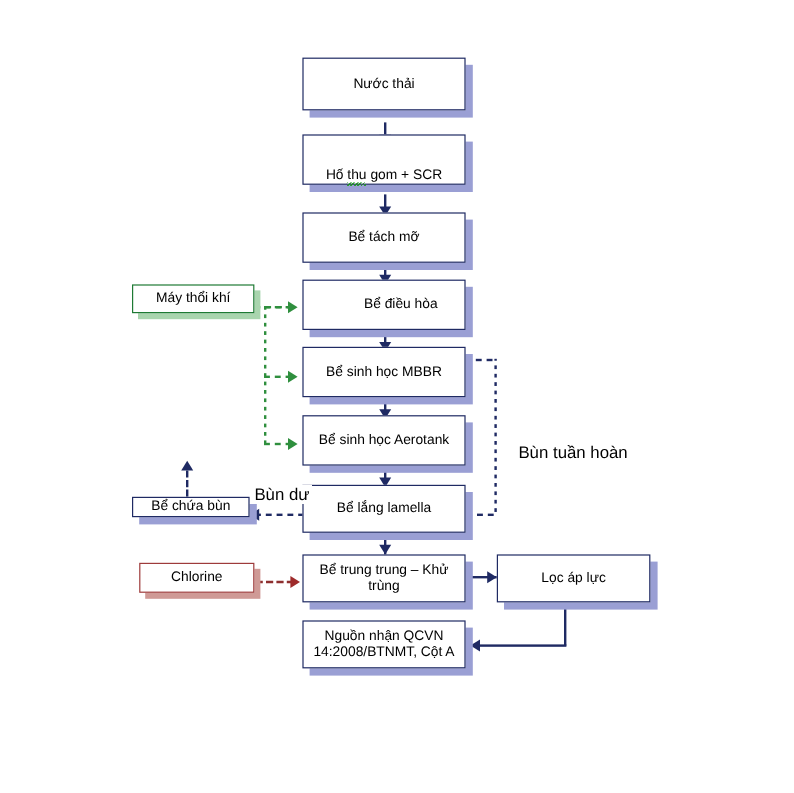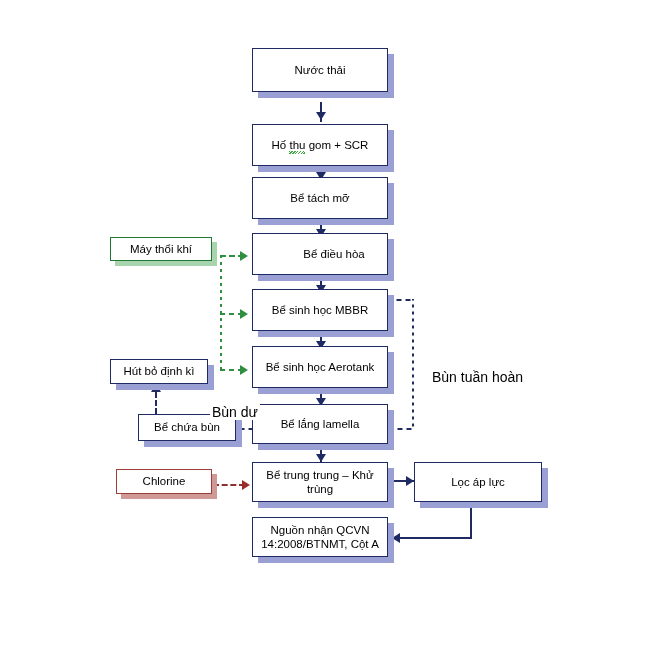--- a/index.html
+++ b/index.html
@@ -165,21 +165,21 @@
   <div class="arrow right red" style="left:242px;top:480px;"></div>
 
   <div class="edge-label" style="left:430px;top:369px;">Bùn tuần hoàn</div>
 
   <div class="edge-label" style="left:210px;top:404px;">Bùn dư</div>
 
   <div class="node main" style="left:252px;top:48px;width:136px;height:44px;">
     <span class="lbl">Nước thải</span>
   </div>
 
-  <div class="node main" style="left:252px;top:124px;width:136px;height:42px;">
+  <div class="node main" style="left:252px;top:112px;width:136px;height:42px;align-items:flex-end;">
     <span class="lbl"><span>Hố </span><span class="squiggle">thu</span><span> gom + SCR</span></span>
   </div>
 
   <div class="node main" style="left:252px;top:177px;width:136px;height:42px;">
     <span class="lbl">Bể tách mỡ</span>
   </div>
 
   <div class="node main" style="left:252px;top:233px;width:136px;height:42px;padding-left:28px;">
     <span class="lbl">Bể điều hòa</span>
   </div>
@@ -206,25 +206,22 @@
   </div>
 
   <div class="node main" style="left:414px;top:462px;width:128px;height:40px;">
     <span class="lbl">Lọc áp lực</span>
   </div>
 
   <div class="node green" style="left:110px;top:237px;width:102px;height:24px;">
     <span class="lbl">Máy thổi khí</span>
   </div>
 
-  <div class="node main" style="left:110px;top:359px;width:98px;height:25px;">
-    <span class="lbl">Hút bỏ định kì</span>
-  </div>
-
-  <div class="node main" style="left:110px;top:414px;width:98px;height:27px;margin-left:28px;">
+
+  <div class="node main" style="left:110px;top:414px;width:98px;height:17px;">
     <span class="lbl">Bể chứa bùn</span>
   </div>
 
   <div class="node red" style="left:116px;top:469px;width:96px;height:25px;">
     <span class="lbl">Chlorine</span>
   </div>
 
 </div>
 
 </body></html>

